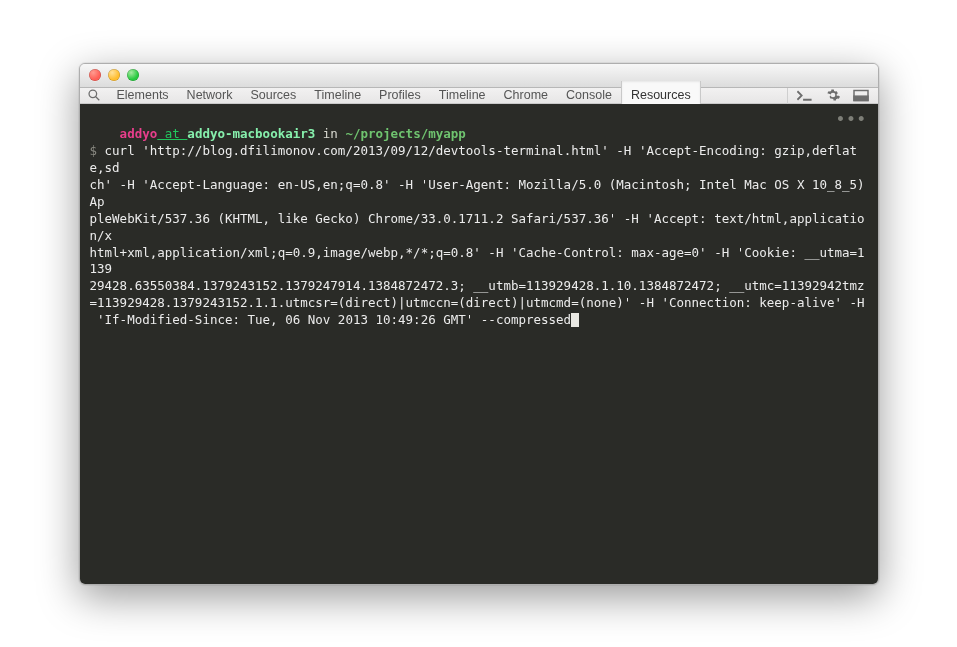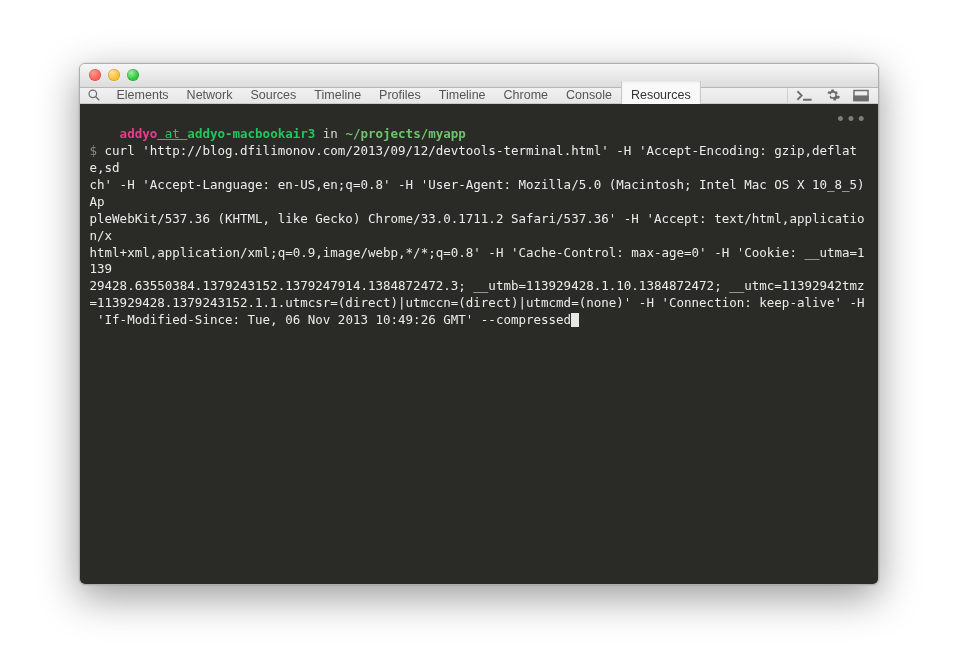--- a/index.html
+++ b/index.html
@@ -102,21 +102,21 @@
     font-size: 12.5px;
     line-height: 1.35;
     padding: 6px 10px 0 10px;
     height: 480px;
     position: relative;
     white-space: pre-wrap;
     word-break: break-all;
   }
   .prompt-user  { color: #e83e8c; font-weight: bold; }
   .prompt-at    { color: #22c55e; text-decoration: underline; }
-  .prompt-host  { color: #22c55e; font-weight: bold; }
+  .prompt-host  { color: #86efac; font-weight: bold; }
   .prompt-in    { color: #d8d8d0; }
   .prompt-path  { color: #6fc36f; font-weight: bold; }
   .prompt-sym   { color: #8a8a82; }
   .cmd          { color: #ececec; }
   .cursor-block {
     display:inline-block;
     width: 8px; height: 14px;
     background: #e8e8e2;
     vertical-align: text-bottom;
   }

